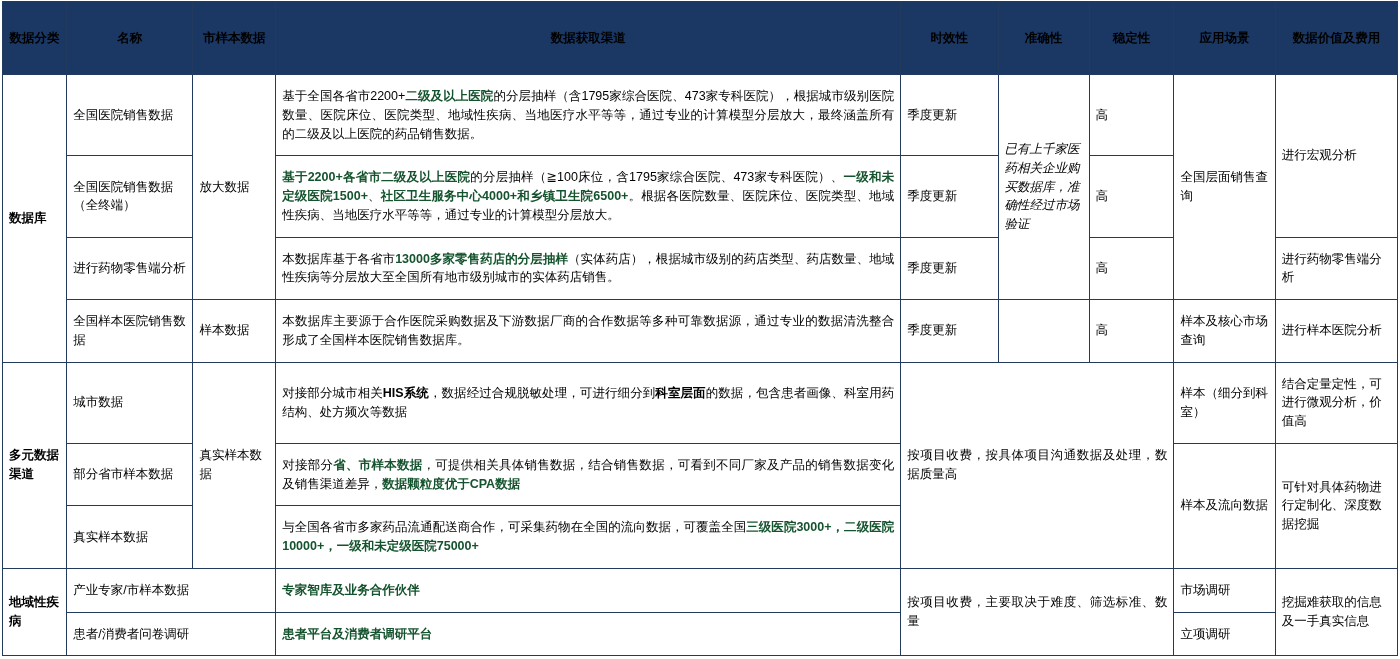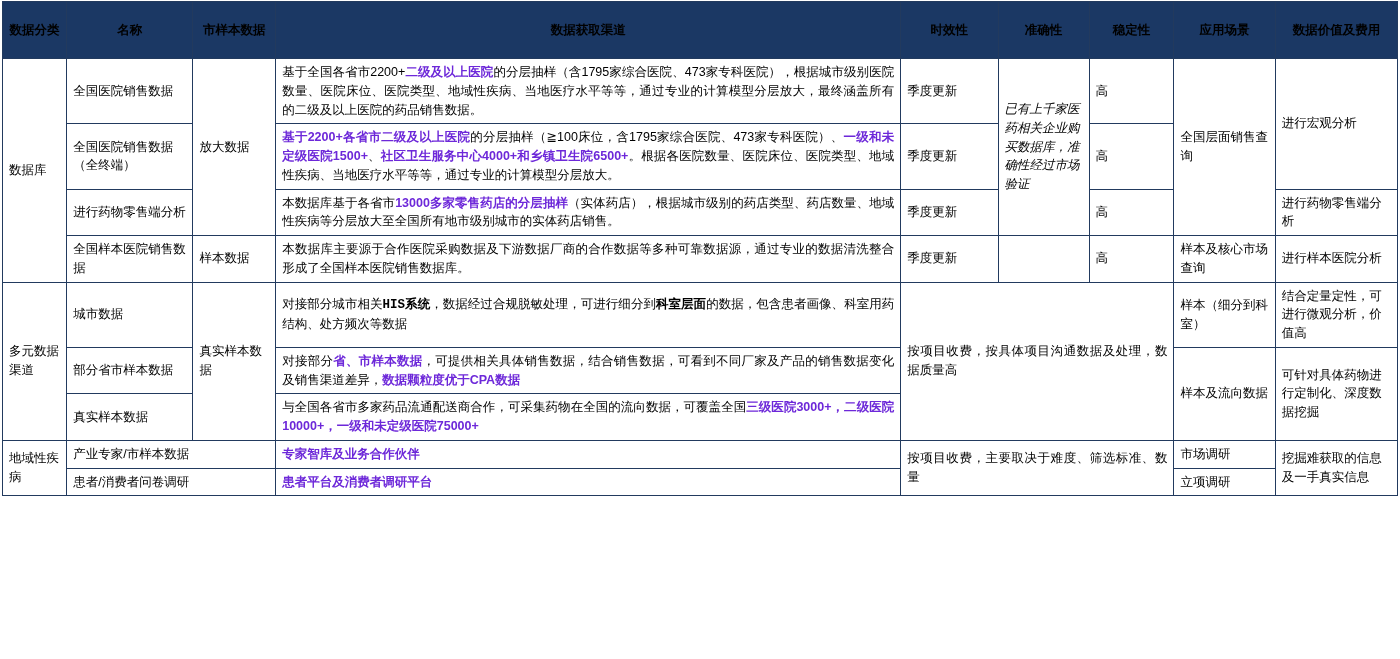--- a/index.html
+++ b/index.html
@@ -20,21 +20,21 @@
   }
   table.grid {
     border-collapse: collapse;
     width: 1396px;
     margin: 1px 0 0 2px;
     table-layout: fixed;
   }
   table.grid td, table.grid th {
     border: 1px solid #223a5e;
     vertical-align: middle;
-    padding: 4px 6px;
+    padding: 12px 6px;
     font-size: 12.5px;
     line-height: 1.5;
     color: #000;
   }
   thead th {
     background: #1b3864;
     color: #ffffff;
     font-weight: bold;
     text-align: center;
     font-size: 13px;
@@ -42,29 +42,28 @@
     line-height: 1.35;
     border: 1px solid #1b3864;
   }
   td.ctr {
   }
   td.just {
     text-align: justify;
     text-justify: inter-ideograph;
   }
   .red {
-    color: #6d28d9;
+    color: #14532d;
     font-weight: bold;
   }
   .bold {
     font-weight: bold;
-    font-family: Liberation Mono, monospace;
   }
   .cat {
-    font-weight: normal;
+    font-weight: bold;
     font-size: 13px;
   }
   td.small {
     font-size: 12px;
     font-style: italic;
   }
 </style>
 </head>
 <body>
 

